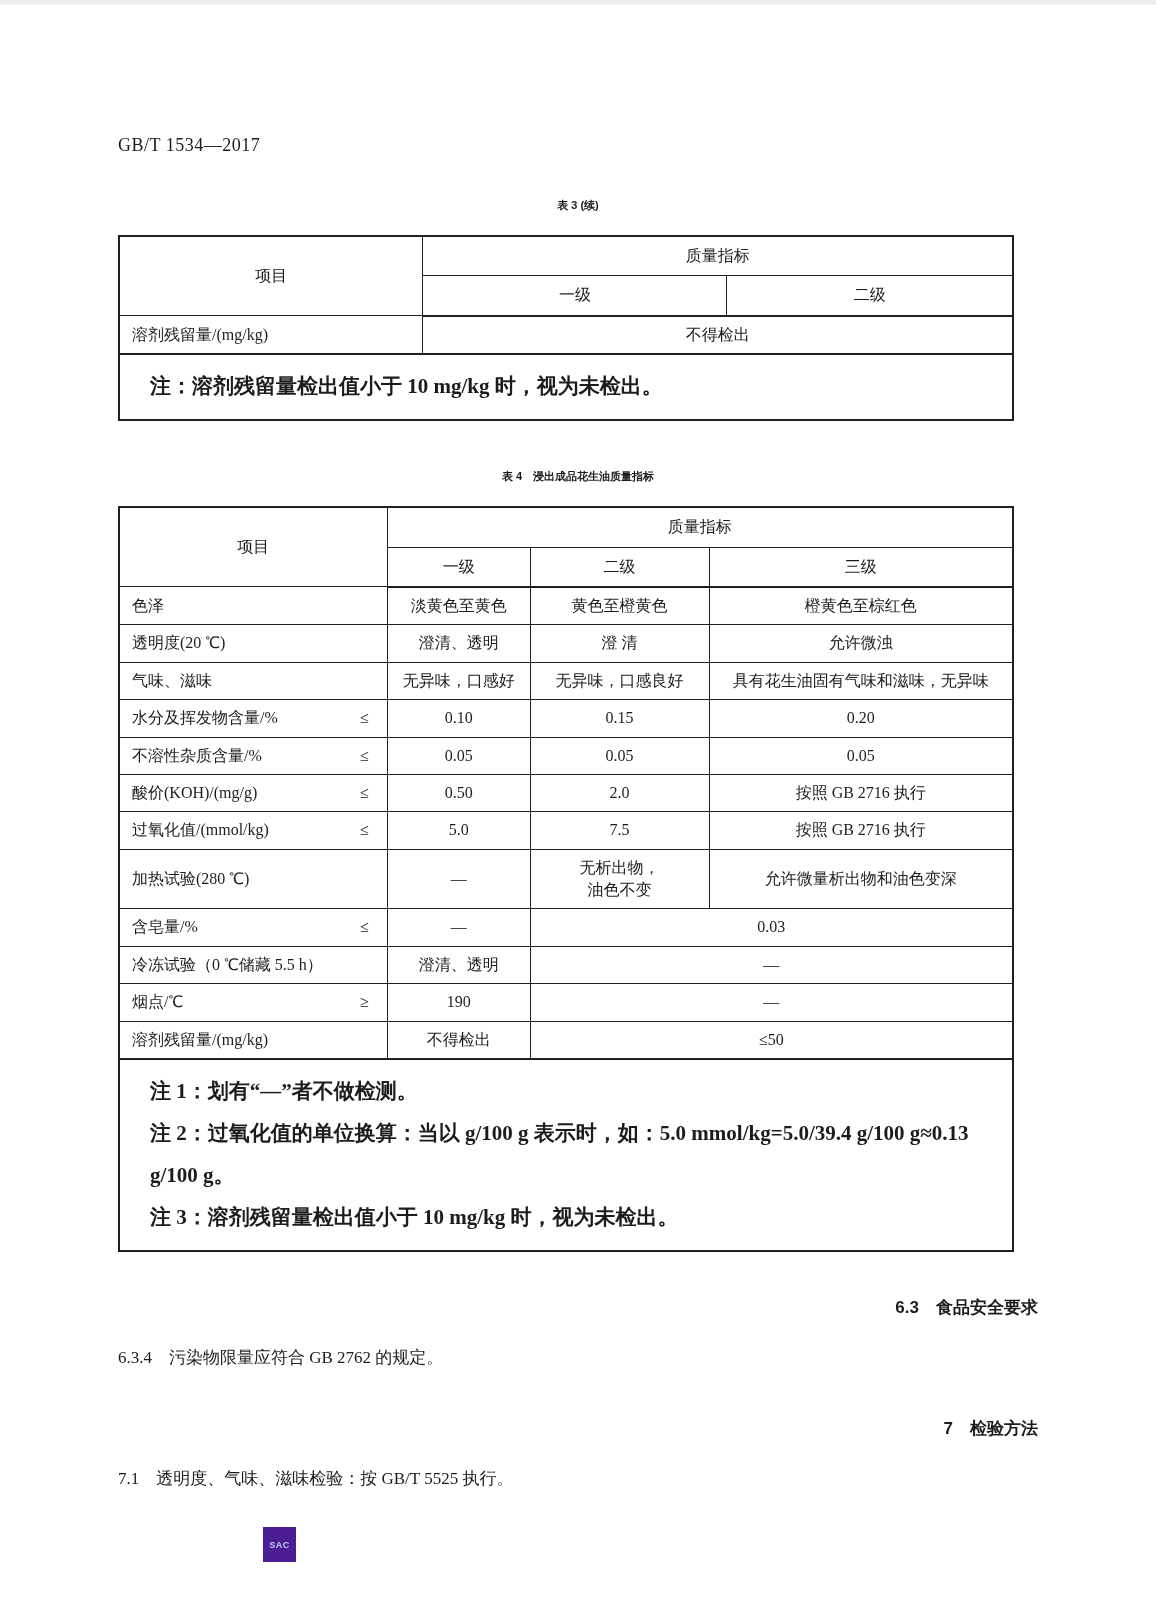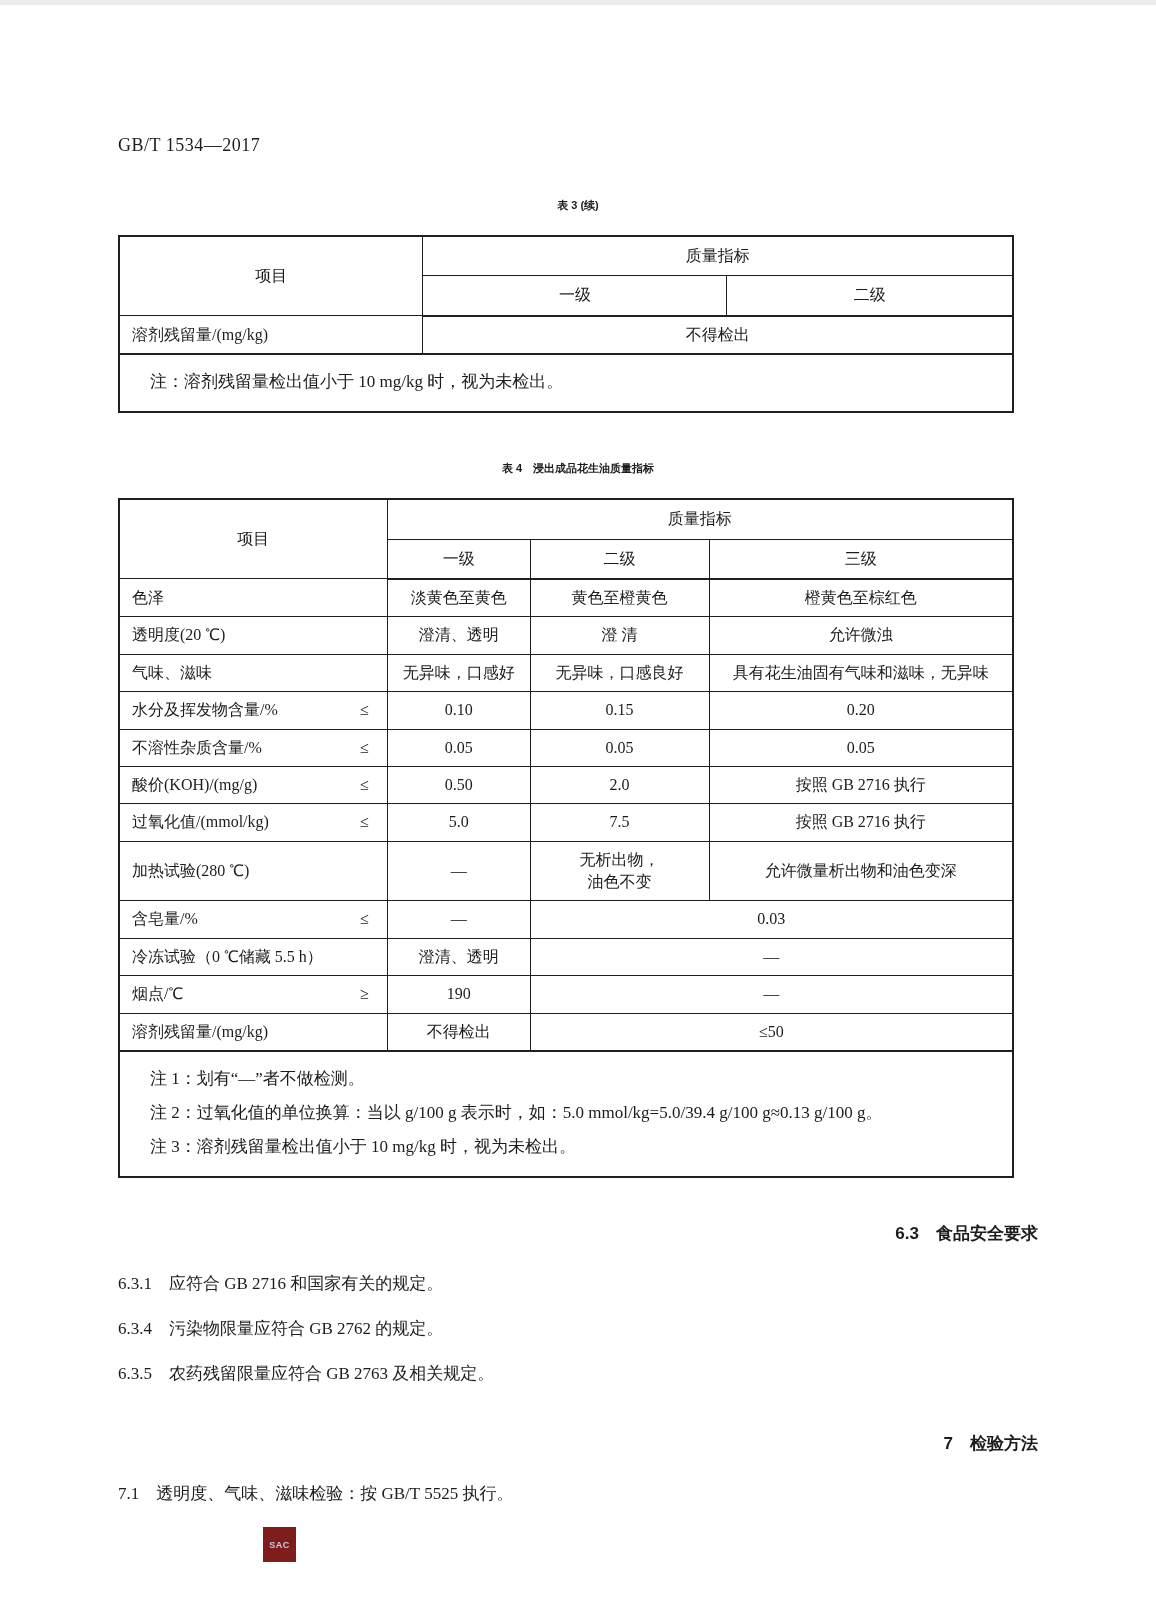--- a/index.html
+++ b/index.html
@@ -47,42 +47,43 @@
     margin-top:21px;
   }
   .gb-table td.head { padding:8px 6px; }
   .gb-table tr.grades-row td { border-bottom:2px solid #1f1f1f; }
   .gb-table tr.notes-row td { border-top:2px solid #1f1f1f; }
   .gb-table td.c-item { text-align:left; padding-left:12px; }
   .gb-table td.c-item.head { text-align:center; padding-left:6px; }
   .gb-table td.c-item .op { float:right; padding-right:12px; }
   .gb-table td.notes {
     text-align:left;
-    font-size:17px;
+    font-size:21px;
     padding:10px 10px 12px 30px;
     line-height:2.0;
+    font-weight:bold;
   }
 
   .sections { margin-top:42px; font-size:17px; }
   .sections .heading {
     font-family:"Liberation Sans", sans-serif;
     font-weight:bold;
     margin:44px 0 24px 0;
     text-align:right;
   }
   .sections .para {
     margin:15px 0;
     line-height:1.75;
   }
 
   .sac-watermark {
     position:absolute;
     left:263px; top:1527px;
     width:33px; height:35px;
-    background:#7f1d1d;
+    background:#4c1d95;
     color:#c0cde8;
     font-family:"Liberation Sans", sans-serif;
     font-size:9px;
     font-weight:bold;
     display:flex; align-items:center; justify-content:center;
     letter-spacing:0.5px;
   }
 </style>
 </head>
 <body>
@@ -213,23 +214,21 @@
             <td colspan="2">≤50</td>
           </tr>
           <tr class="notes-row">
             <td colspan="4" class="notes"><div>注 1：划有“—”者不做检测。</div><div>注 2：过氧化值的单位换算：当以 g/100 g 表示时，如：5.0 mmol/kg=5.0/39.4 g/100 g≈0.13 g/100 g。</div><div>注 3：溶剂残留量检出值小于 10 mg/kg 时，视为未检出。</div></td>
           </tr>
         </tbody>
     </table>
 
     <div class="sections">
         <div class="heading">6.3　食品安全要求</div>
-        <div class="para">6.3.1　应符合 GB 2716 和国家有关的规定。</div>
         <div class="para">6.3.4　污染物限量应符合 GB 2762 的规定。</div>
-        <div class="para">6.3.5　农药残留限量应符合 GB 2763 及相关规定。</div>
         <div class="heading">7　检验方法</div>
         <div class="para">7.1　透明度、气味、滋味检验：按 GB/T 5525 执行。</div>
       </div>
 
   </div>
 
   <div class="sac-watermark">SAC</div>
 </div>
 
 </body></html>

